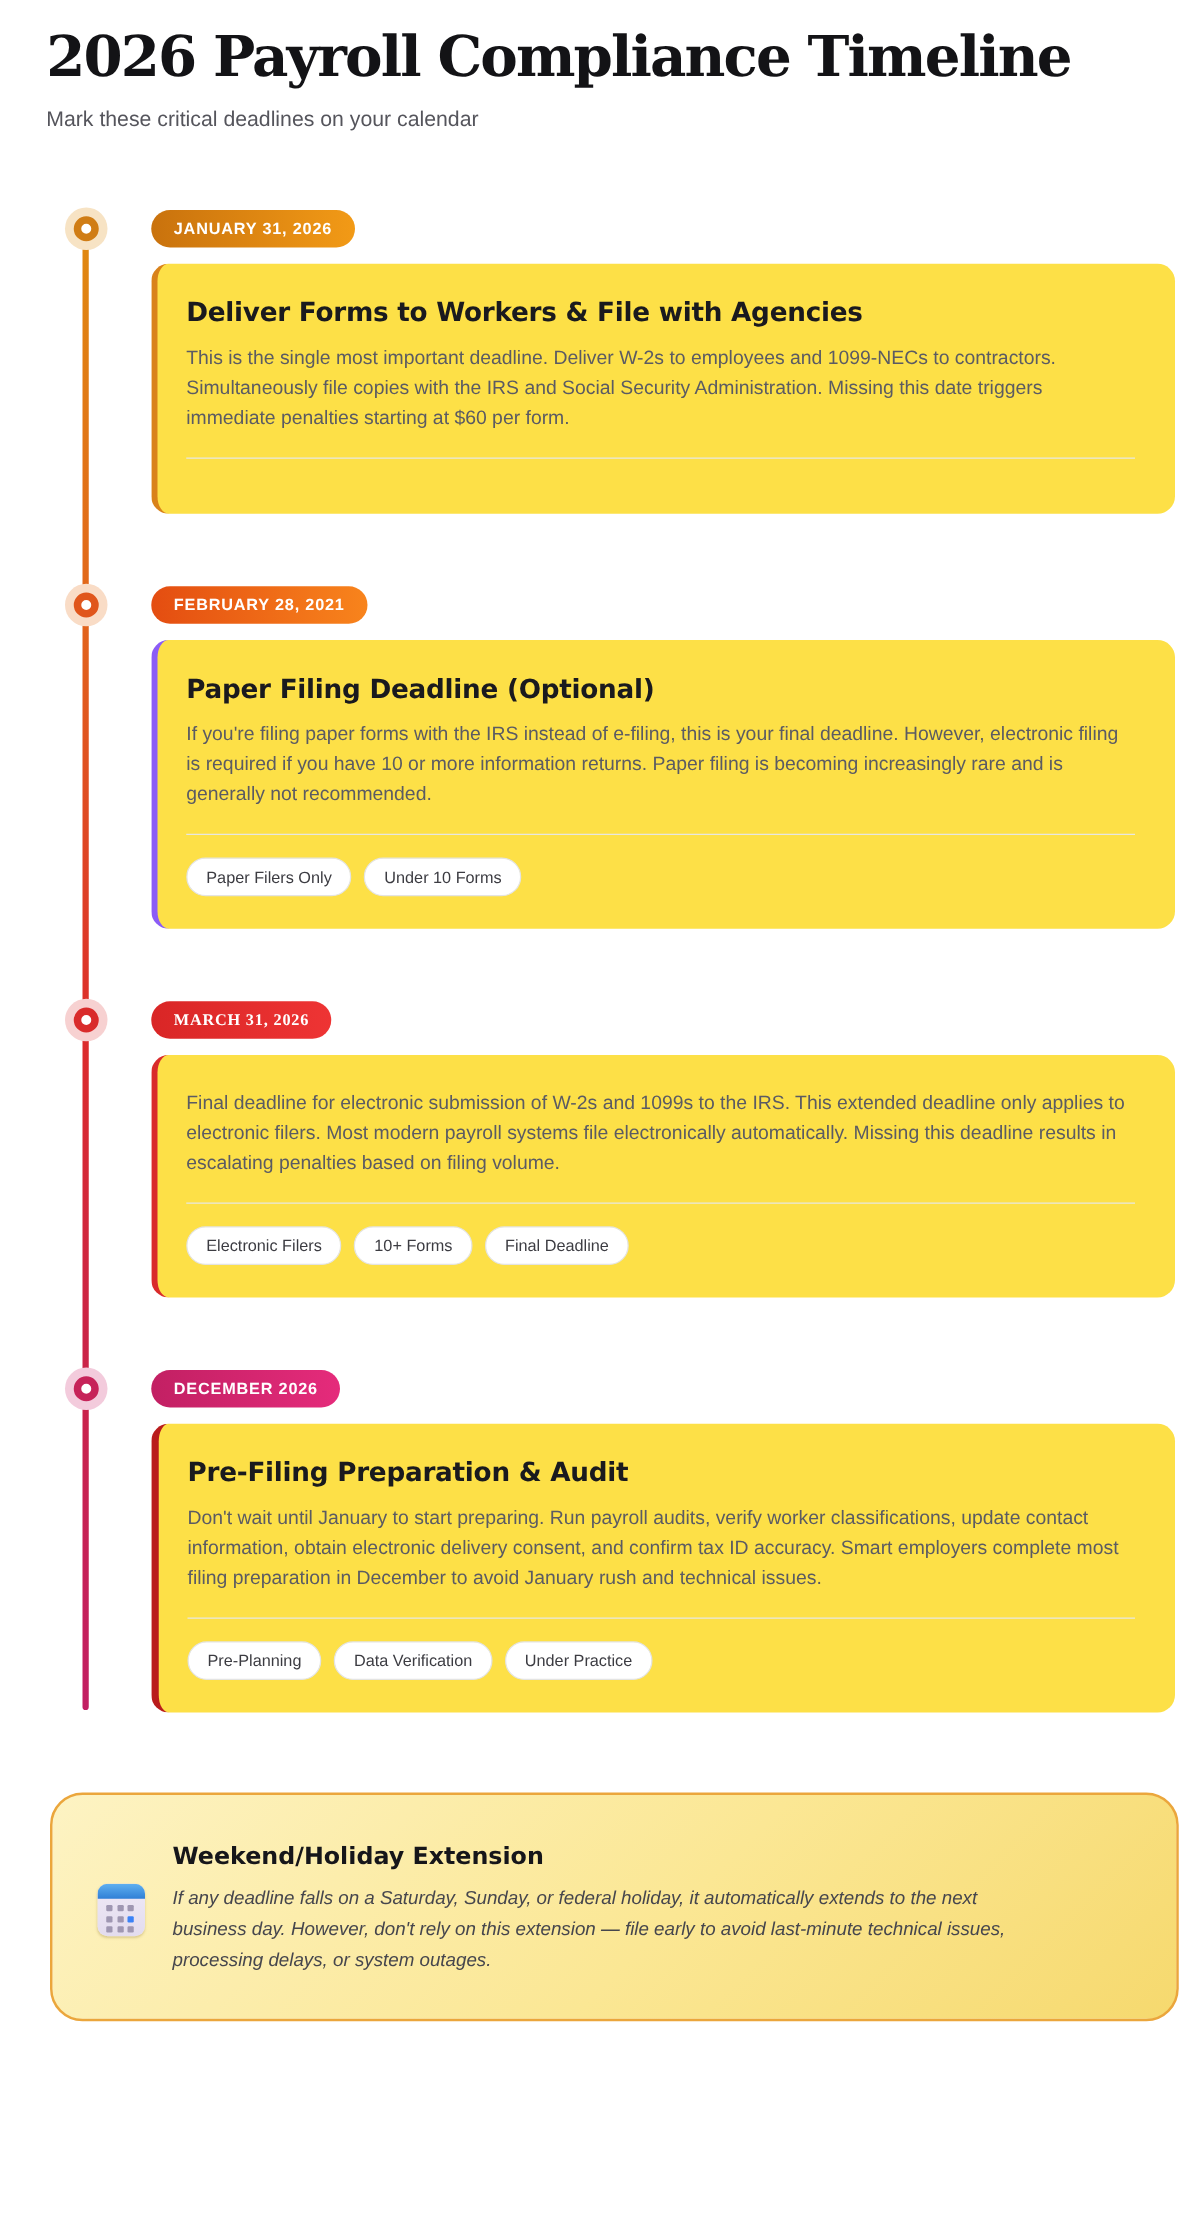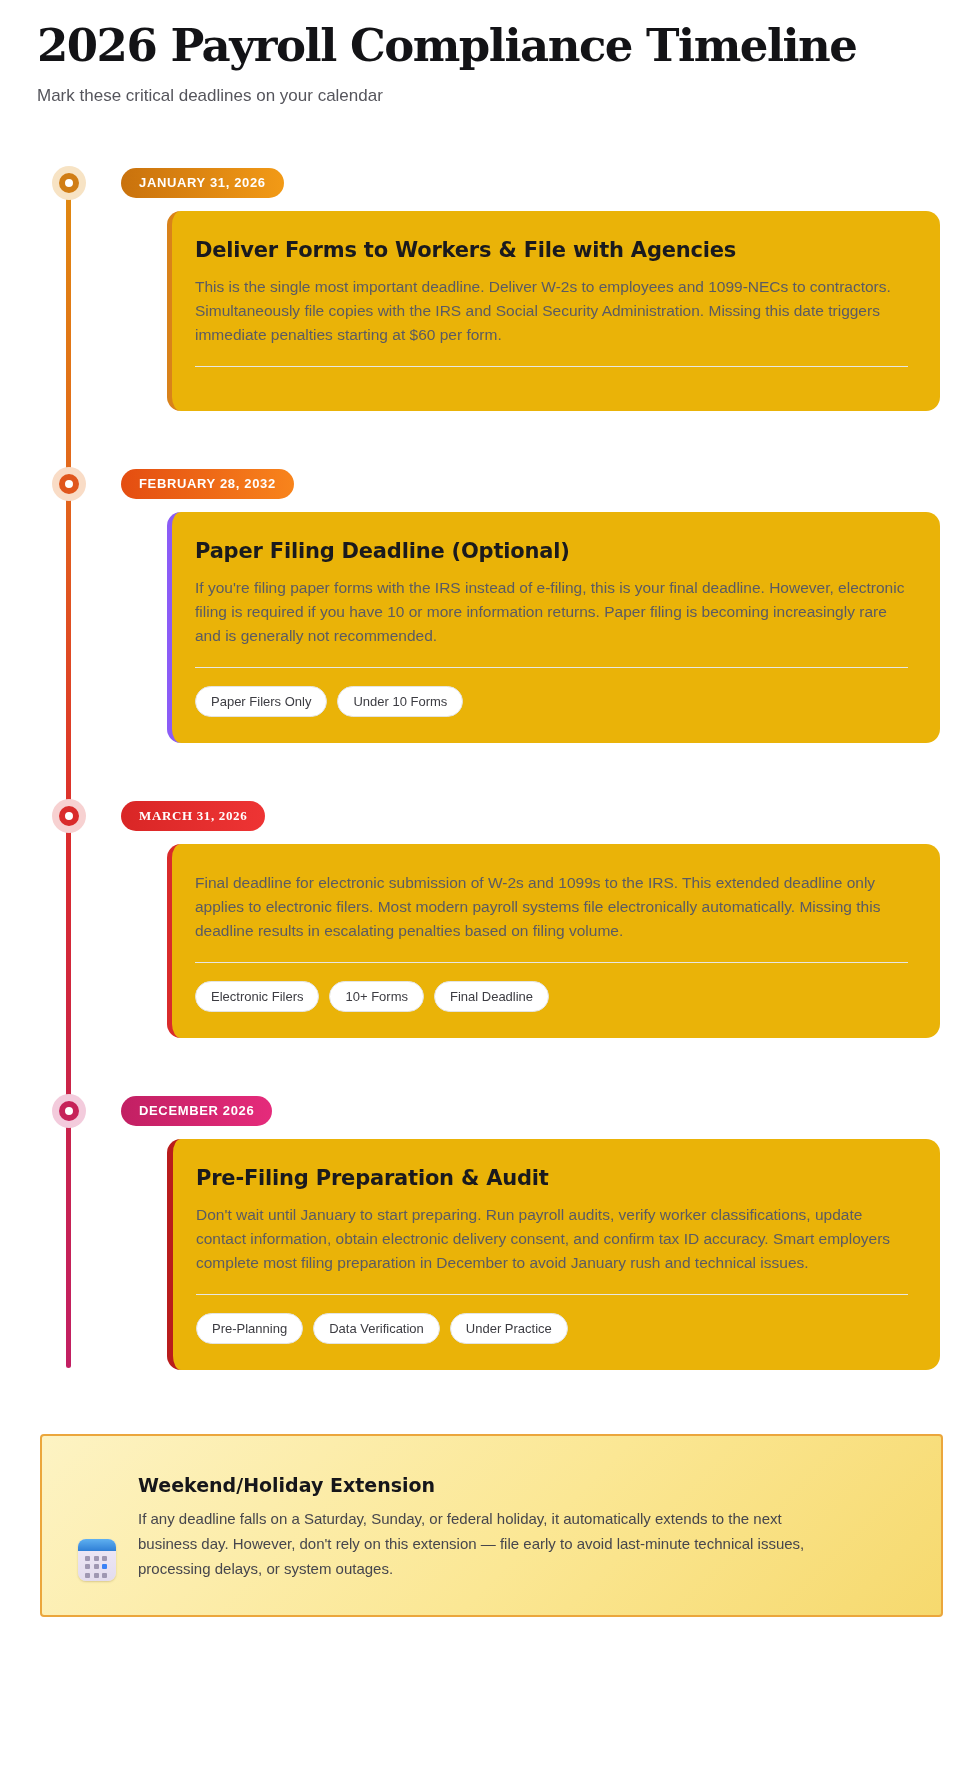--- a/index.html
+++ b/index.html
@@ -76,24 +76,23 @@
     font-weight: 700;
     letter-spacing: 0.05em;
     margin-bottom: 13px;
   }
   .e1 .date-badge { background: linear-gradient(90deg, #c9720d, #f29a16); }
   .e2 .date-badge { background: linear-gradient(90deg, #e44d11, #f8841c); }
   .e3 .date-badge { background: linear-gradient(90deg, #d92626, #ee3434); font-family: Liberation Serif, serif; }
   .e4 .date-badge { background: linear-gradient(90deg, #c22063, #e52b7b); }
 
   .entry-card {
-    background: #eab308;
+    background: #fde047;
     border-radius: 14px;
     padding: 27px 32px 26px 23px;
-    margin-left: 46px;
   }
   .e1 .entry-card { border-left: 5px solid #d9821a; }
   .e2 .entry-card { border-left: 5px solid #8b5cf6; }
   .e3 .entry-card { border-left: 5px solid #d92b2b; }
   .e4 .entry-card { border-left: 6px solid #b91c1c; }
 
   .card-title {
     font-family: "DejaVu Sans", sans-serif;
     font-size: 21px;
     font-weight: 700;
@@ -119,26 +118,26 @@
     font-size: 13px;
     font-weight: 500;
     color: #3c3c42;
     white-space: nowrap;
   }
 
   
   .info-callout {
     margin: 62px 15px 28px 40px;
     border: 2px solid #eba63c;
-    border-radius: 4px;
+    border-radius: 26px;
     background: linear-gradient(135deg, #fdf3c3 0%, #fbe794 55%, #f6d96e 100%);
     padding: 38px 40px 34px 36px;
     display: flex;
     gap: 22px;
-    align-items: flex-end;
+    align-items: center;
   }
   .calendar-icon {
     flex: 0 0 auto;
     width: 38px; height: 42px;
     border-radius: 8px;
     background: linear-gradient(180deg, #efe9f6 0%, #e3dcee 100%);
     box-shadow: 0 1px 2px rgba(120,90,20,0.25);
     overflow: hidden;
     margin-top: 2px;
   }
@@ -160,20 +159,21 @@
     font-size: 19px;
     font-weight: 700;
     color: #16161a;
     margin-bottom: 10px;
   }
   .note-description {
     font-size: 15px;
     color: #46464d;
     line-height: 25px;
     max-width: 680px;
+    font-style: italic;
   }
 </style>
 </head>
 <body>
 
 <div class="page">
 
   <div class="header">
     <h1 class="page-title">2026 Payroll Compliance Timeline</h1>
     <div class="page-subtitle">Mark these critical deadlines on your calendar</div>
@@ -191,21 +191,21 @@
         <h2 class="card-title">Deliver Forms to Workers &amp; File with Agencies</h2>
         <p class="card-description">This is the single most important deadline. Deliver W-2s to employees and 1099-NECs to contractors. Simultaneously file copies with the IRS and Social Security Administration. Missing this date triggers immediate penalties starting at $60 per form.</p>
         <hr class="card-divider">
       </div>
     </div>
 
     <div class="entry e2">
       <span class="dot">
           <span class="dot-ring"></span>
         </span>
-      <div class="date-badge">FEBRUARY 28, 2032</div>
+      <div class="date-badge">FEBRUARY 28, 2021</div>
       <div class="entry-card">
         <h2 class="card-title">Paper Filing Deadline (Optional)</h2>
         <p class="card-description">If you're filing paper forms with the IRS instead of e-filing, this is your final deadline. However, electronic filing is required if you have 10 or more information returns. Paper filing is becoming increasingly rare and is generally not recommended.</p>
         <hr class="card-divider">
         <div class="tag-list">
           <span class="tag">Paper Filers Only</span>
           <span class="tag">Under 10 Forms</span>
         </div>
       </div>
     </div>

